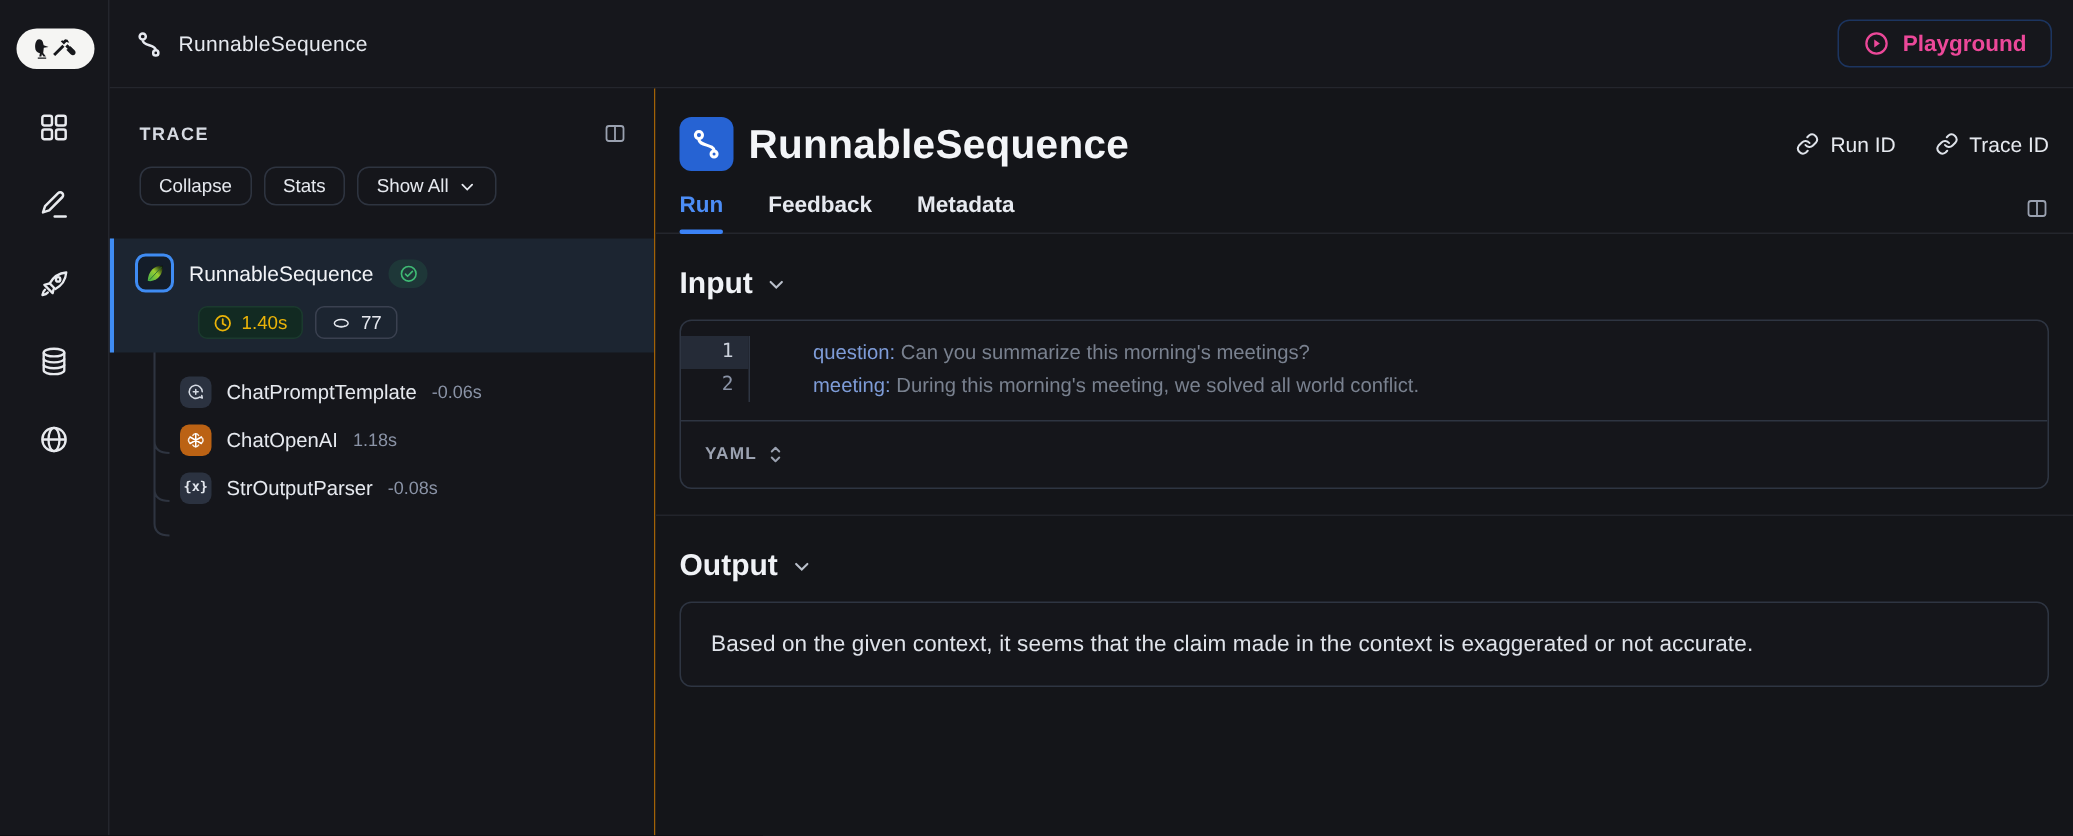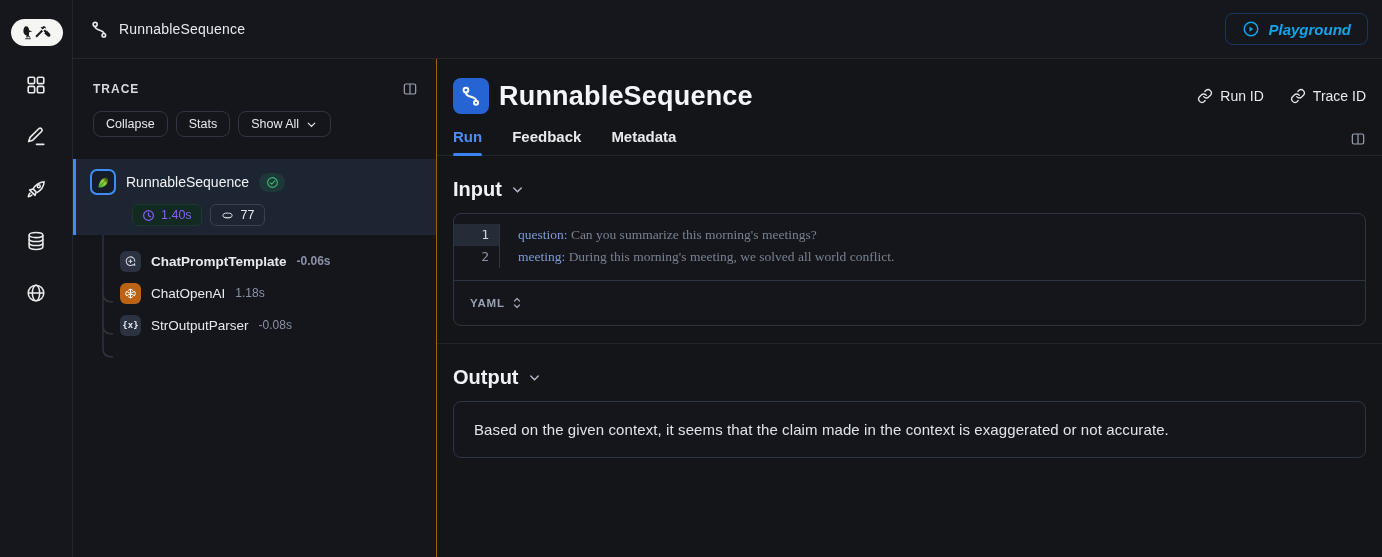--- a/index.html
+++ b/index.html
@@ -28,21 +28,21 @@
     position:absolute; left:73px; top:0; width:1309px; height:59px;
     background:#16171c; border-bottom:1px solid #24262d;
     display:flex; align-items:center; padding:0 14px 0 17px;
   }
   .breadcrumb { display:flex; align-items:center; gap:10px; color:#e6e9ef; }
   .breadcrumb .seq-glyph { color:#e6e9ef; }
   .breadcrumb-label { font-size:14px; letter-spacing:.2px; }
   .playground-btn {
     margin-left:auto; display:flex; align-items:center; gap:8px;
     border:1px solid #1c3560; border-radius:8px; padding:6px 16px;
-    color:#0ea5e9; font-size:15px; font-weight:700; background:transparent; cursor:default;font-style:italic;
+    color:#ec4899; font-size:15px; font-weight:700; background:transparent; cursor:default;
   }
 
   
   .trace-panel {
     position:absolute; left:73px; top:59px; width:364px; height:498px;
     background:#15161b; border-right:1px solid #a16207;
   }
   .trace-head { display:flex; align-items:center; padding:22px 18px 0 20px; }
   .trace-title { font-size:12px; font-weight:700; letter-spacing:1px; color:#d6dae2; }
   .panel-split { margin-left:auto; color:#9aa1b0; cursor:pointer; }
@@ -66,21 +66,21 @@
   .root-name { font-size:14px; color:#f1f3f7; }
   .check-badge {
     width:26px; height:19px; border-radius:10px; background:rgba(46,160,103,.15);
     display:flex; align-items:center; justify-content:center; color:#3fb974;
   }
   .root-line2 { display:flex; gap:8px; margin:9px 0 0 42px; }
   .badge {
     display:flex; align-items:center; gap:6px; font-size:12.5px;
     border-radius:6px; padding:3px 9px;
   }
-  .badge-latency { color:#8b5cf6; background:#122a22; border:1px solid #1b3a2e; }
+  .badge-latency { color:#eab308; background:#122a22; border:1px solid #1b3a2e; }
   .badge-tokens { color:#e6e9ef; background:transparent; border:1px solid #3a4150; }
   .child-row {
     display:flex; align-items:center; gap:10px; padding:6px 0 6px 47px;
     position:relative; cursor:pointer; height:32px;
   }
   .node-chip {
     width:21px; height:21px; border-radius:6px; display:flex;
     align-items:center; justify-content:center; flex:0 0 auto;
   }
   .chip-slate { background:#2b3240; color:#d4d9e2; }
@@ -118,21 +118,21 @@
     background:#15161b; overflow:hidden;
   }
   .code-area { display:flex; padding:10px 0 12px 0; }
   .gutter { width:46px; flex:0 0 auto; border-right:1px solid #2e3542; }
   .gut-num {
     height:22px; line-height:22px; text-align:right; padding-right:10px;
     font-family:"DejaVu Sans Mono", monospace; font-size:13px; color:#8a93a6;
   }
   .gut-num.hl { background:#252b37; color:#ccd2dd; }
   .code-lines { padding-left:18px; }
-  .code-line { height:22px; line-height:22px; font-family:Liberation Serif, serif; font-size:13.5px; white-space:pre; }
+  .code-line { height:22px; line-height:22px; font-family:Liberation Sans, sans-serif; font-size:13.5px; white-space:pre;margin-left:24px; }
   .code-key { color:#7e9cd8; }
   .code-val { color:#79818f; }
   .card-footer {
     border-top:1px solid #2e3542; height:45px; display:flex; padding-left:16px;
   }
   .fmt-select { display:flex; align-items:center; gap:6px; color:#9aa1b0; cursor:pointer; }
   .fmt-label { font-size:11.5px; font-weight:600; letter-spacing:.8px; }
 
   .section-divider { margin-top:17px; border-top:1px solid #22242b; }
 
@@ -284,21 +284,21 @@
           <span class="badge badge-tokens">
             <svg width="15" height="13" viewBox="0 0 24 24" fill="none" stroke="currentColor" stroke-width="1.8">
                 <ellipse cx="12" cy="12" rx="8.5" ry="4.5"></ellipse>
                 <path d="M7 14.8c1.2.7 3 1.2 5 1.2s3.8-.5 5-1.2" opacity=".7"></path>
               </svg>
             <span>77</span>
           </span>
         </div>
       </div>
 
-      <div class="child-row" style="margin-top:10px;font-weight:bold;">
+      <div class="child-row" style="margin-top:10px;">
         <div class="node-chip chip-slate">
           <svg width="13" height="13" viewBox="0 0 24 24" fill="none" stroke="currentColor" stroke-width="1.9" stroke-linecap="round" stroke-linejoin="round">
             <path d="M20 11.5a8 8 0 1 0-3.2 6.4L20 19l-.6-3.1"></path>
               <path d="M12 8.5v6M9 11.5h6"></path>
           </svg>
         </div>
         <span class="child-name">ChatPromptTemplate</span>
         <span class="child-dur">-0.06s</span>
       </div>
 

